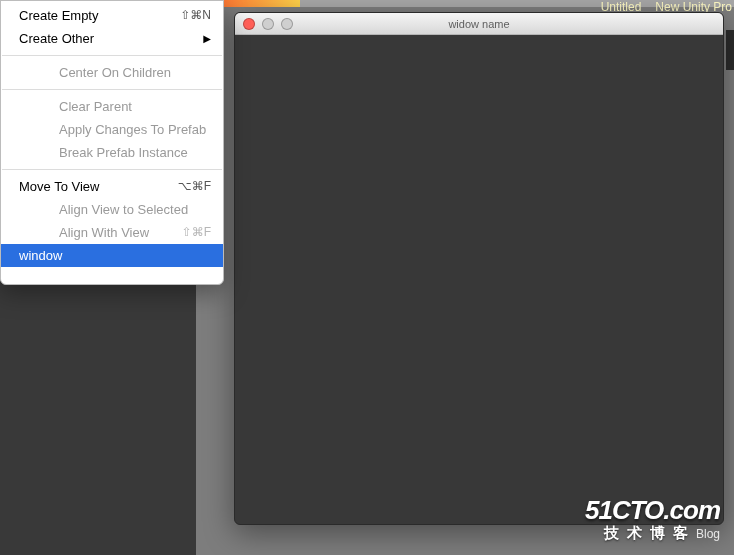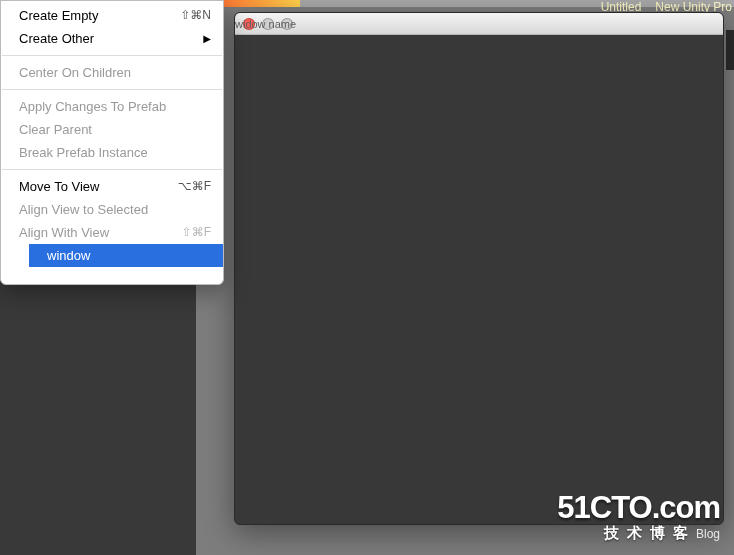--- a/index.html
+++ b/index.html
@@ -13,44 +13,44 @@
   display:flex; align-items:flex-start; gap:14px; padding:0 2px; white-space:nowrap; overflow:hidden; }
 
 .dark-left { position:absolute; left:0; top:254px; width:196px; bottom:0; background:#393939; }
 
 
 .menu { position:absolute; left:0; top:0; width:224px; background:#fff;
   border:1px solid #bcbcbc; border-radius:0 0 6px 6px; box-shadow:0 8px 24px rgba(0,0,0,.35);
   padding:3px 0 17px; font-size:13px; color:#000; }
 .menu .item { display:flex; align-items:center; justify-content:space-between;
   padding:3px 12px 3px 18px; line-height:17px; cursor:default; }
-.menu .item.disabled { color:#9a9a9a; }
-.menu .item.selected { background:#2a6fe0; color:#fff;margin-left:28px; }
+.menu .item.disabled { color:#9a9a9a;margin-left:40px; }
+.menu .item.selected { background:#2a6fe0; color:#fff; }
 .menu .sep { height:1px; background:#dcdcdc; margin:5px 1px; }
 .menu .shortcut { font-size:12px; color:#555; letter-spacing:0; }
 .menu .item.disabled .shortcut { color:#b6b6b6; }
 .menu .arrow { margin-left:auto; font-size:10px; color:#000; }
 
 
 .win { position:absolute; left:234px; top:12px; right:10px; bottom:30px; background:#383838;
   border:1px solid #2a2a2a; box-shadow:0 8px 30px rgba(0,0,0,.4); border-radius:6px; overflow:hidden; }
 .win-titlebar { height:22px; background:linear-gradient(#f5f5f5,#d8d8d8);
   border-bottom:1px solid #b5b5b5; display:flex; align-items:center; position:relative; }
 .traffic { display:flex; gap:7px; padding-left:8px; }
 .tl { width:12px; height:12px; border-radius:50%; box-shadow:inset 0 0 0 1px rgba(0,0,0,.25); }
 .tl.red { background:#ff5f57; }
 .tl.gray1,.tl.gray2 { background:#cfcfcf; }
-.win-title { position:absolute; left:0; right:0; text-align:left; font-size:11px; color:#606060; }
+.win-title { position:absolute; left:0; right:0; text-align:center; font-size:11px; color:#606060; }
 
 
 .right-edge { position:absolute; right:0; top:30px; width:8px; height:40px; background:#2c2c2c; }
 
 
 .wm { position:absolute; right:14px; bottom:12px; text-align:right; color:#fff; }
-.wm-main { font-family:Arial,sans-serif; font-weight:700; font-size:31px;
+.wm-main { font-family:Arial,sans-serif; font-weight:700; font-style:italic; font-size:26px;
   letter-spacing:-1px; text-shadow:0 2px 3px rgba(0,0,0,.6); }
 .wm-sub { display:flex; gap:0; justify-content:flex-end; align-items:baseline; margin-top:-2px; }
 .wm-sub-cn { font-size:15px; font-weight:700; letter-spacing:8px; text-shadow:0 1px 2px rgba(0,0,0,.6); }
 .wm-sub-blog { font-size:12px; color:#e8e8e8; }
 </style>
 </head>
 <body>
 
 <div class="top-strip"></div>
 <div class="top-titles">
@@ -79,24 +79,24 @@
   <div class="item">
     <span>Create Other</span>
     <span class="arrow">▶</span>
   </div>
   <div class="sep"></div>
   <div class="item disabled">
     <span>Center On Children</span>
   </div>
   <div class="sep"></div>
   <div class="item disabled">
-    <span>Apply Changes To Prefab</span>
+    <span>Clear Parent</span>
   </div>
   <div class="item disabled">
-    <span>Clear Parent</span>
+    <span>Apply Changes To Prefab</span>
   </div>
   <div class="item disabled">
     <span>Break Prefab Instance</span>
   </div>
   <div class="sep"></div>
   <div class="item">
     <span>Move To View</span>
     <span class="shortcut">⌥⌘F</span>
   </div>
   <div class="item disabled">

